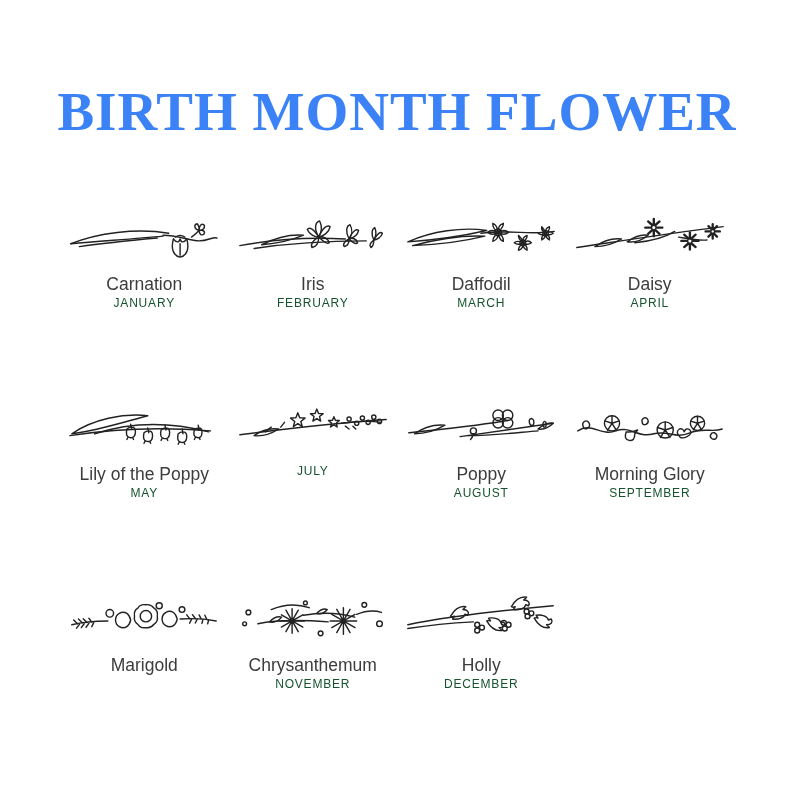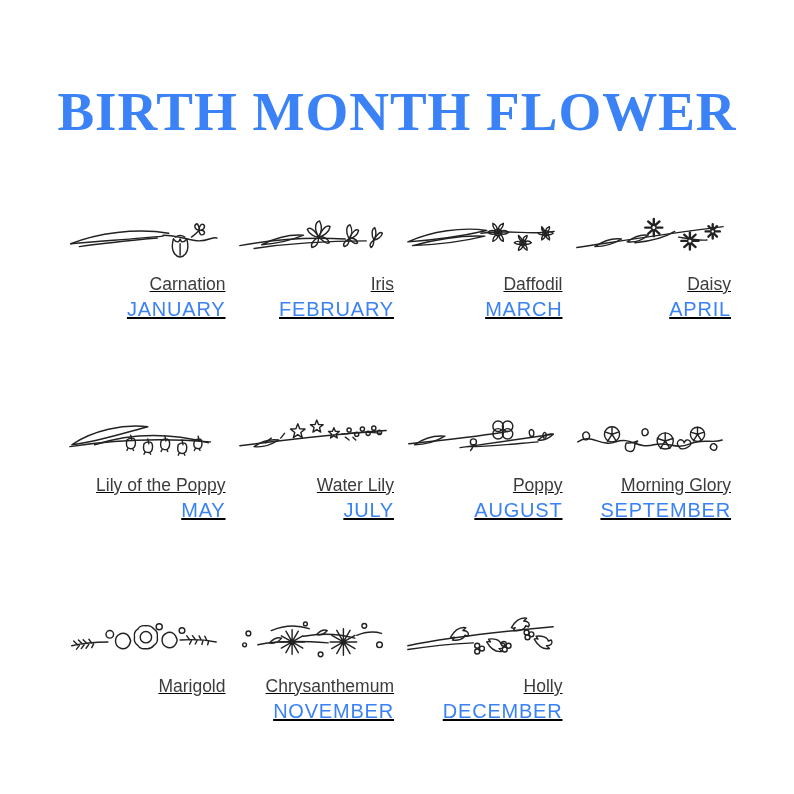--- a/index.html
+++ b/index.html
@@ -21,44 +21,43 @@
   .grid{
     width:668px;
     margin:74px auto 0;
     display:grid;
     grid-template-columns:repeat(4,1fr);
     row-gap:92px;
     column-gap:6px;
   }
   .cell{
     margin:0;
-    text-align:right;
-    text-decoration:underline;
+    text-align:center;
   }
   .cell svg{
     display:block;
     margin:0 auto 9px;
     width:152px;height:52px;
   }
   .art path,.art circle{
     fill:none;stroke:#222222;stroke-width:1.5;
     stroke-linecap:round;stroke-linejoin:round;
   }
   .art .thick{stroke-width:2.5;}
   .art .dot{fill:#222222;stroke:none;}
   .fname{
     font-size:17.5px;
     line-height:1.25;
     color:#3C3C3C;
   }
   .fmonth{
-    font-size:20px;
+    font-size:12px;
     line-height:1.3;
     letter-spacing:0.8px;
-    color:#3b82f6;
+    color:#14532d;
   }
 </style>
 </head>
 <body>
 
 <h1 class="page-title">BIRTH MONTH FLOWER</h1>
 
 <div class="grid">
 
   <figure class="cell">
@@ -171,21 +170,20 @@
       <path d="M110 20 C124 18 138 17 152 19"></path>
       <circle cx="118" cy="15.5" r="2.2"></circle>
       <circle cx="126" cy="20" r="2.2"></circle>
       <circle cx="132" cy="14.5" r="2.2"></circle>
       <circle cx="138" cy="19" r="2.2"></circle>
       <circle cx="144" cy="13.5" r="2.2"></circle>
       <circle cx="150" cy="18" r="2.2"></circle>
       <path d="M114 23 l4 3 M122 23 l3 3"></path>
     </svg>
     <figcaption>
-      <div class="fname">Water Lily</div>
       <div class="fmonth">JULY</div>
     </figcaption>
   </figure>
 
   <figure class="cell">
     <svg class="art" viewBox="0 0 160 52">
       <path d="M4 30 C40 26 80 22 108 17"></path>
       <path d="M58 34 C95 29 130 24 156 20"></path>
       <path d="M66 33 C90 33 116 30 140 28"></path>
       <path d="M10 31 C20 24 32 21 42 22 C32 28 20 31 10 31 Z"></path>

